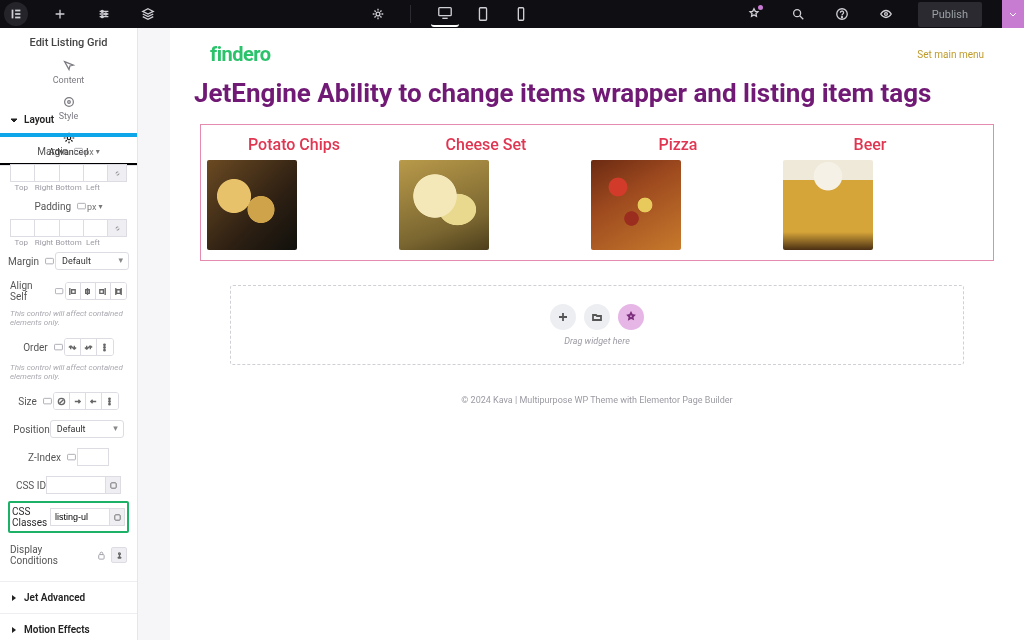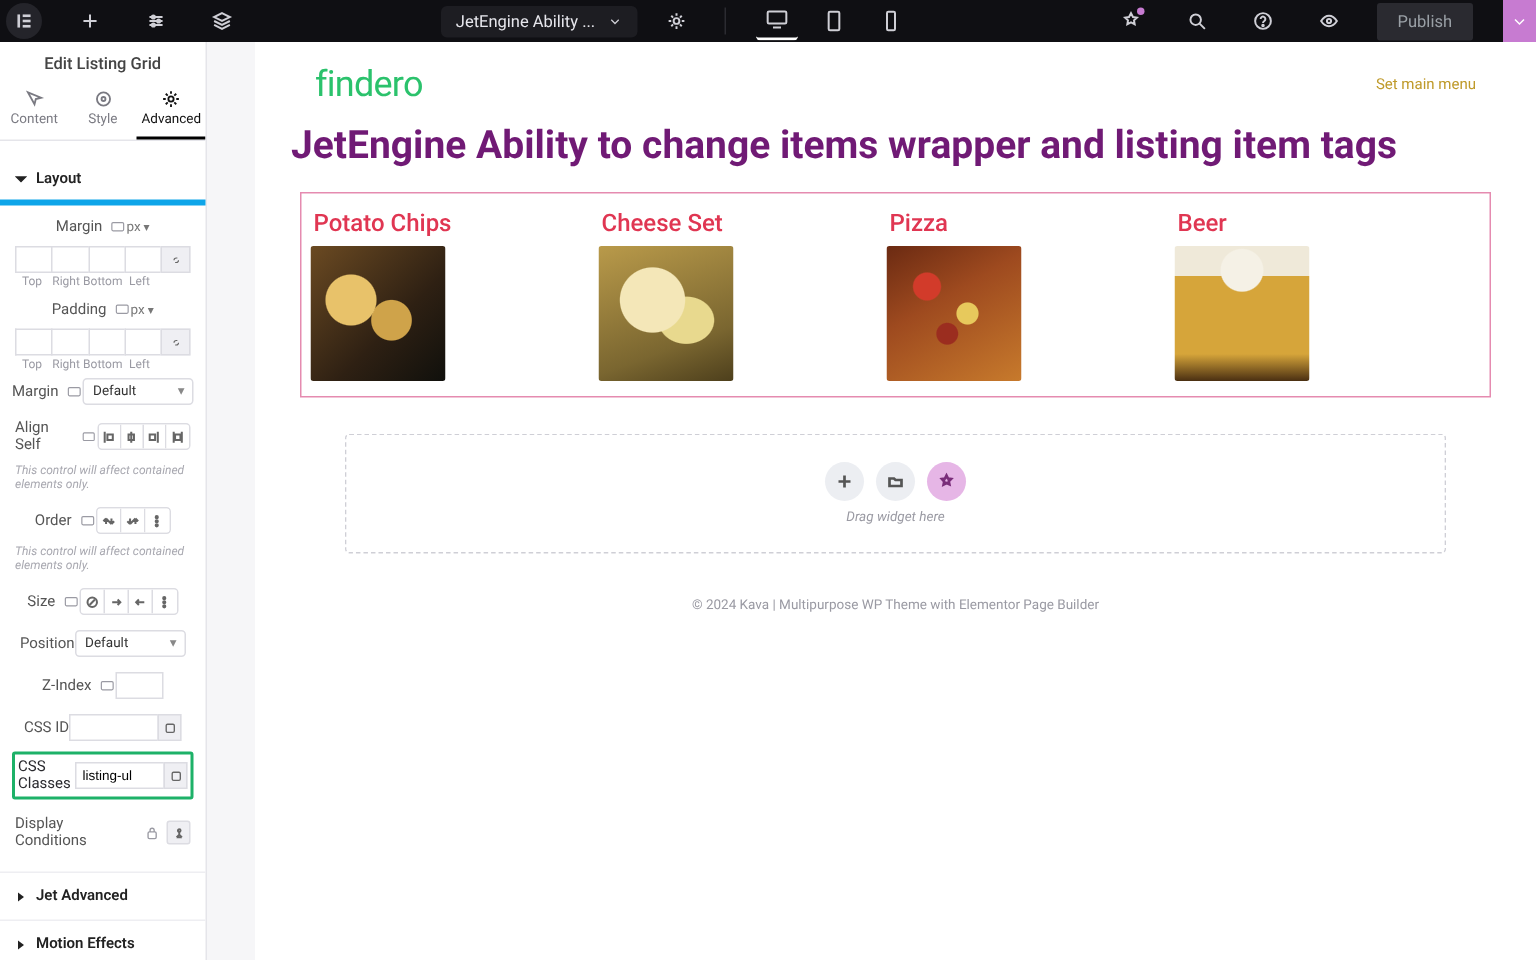--- a/index.html
+++ b/index.html
@@ -66,21 +66,21 @@
 
   
   .leftpanel {
     position:absolute; left:0; top:28px; bottom:0; width:138px;
     background:var(--panel);
     border-right:1px solid var(--panel-border);
     overflow:hidden;
     font-size:10px;
   }
   .panel-title { text-align:center; padding:8px 0 6px; font-size:11px; color:#444; font-weight:500;}
-  .tabs { display:flex; border-bottom:1px solid var(--panel-border);}
+  .tabs { display:flex; border-bottom:1px solid var(--panel-border);flex-direction:column;}
   .tabs .tab { flex:1; text-align:center; padding:4px 0 6px; font-size:9px; color:#7a7a82;}
   .tabs .tab.active { border-bottom:2px solid #000; color:#111;}
   .tabs .tab svg { display:block; margin:0 auto 2px; width:14px; height:14px; stroke:#7a7a82; fill:none; stroke-width:1.4;}
   .tabs .tab.active svg { stroke:#111;}
 
   .scroll { position:absolute; top:78px; left:0; right:0; bottom:0; overflow-y:auto; padding-bottom:20px;}
   .scroll::-webkit-scrollbar{width:6px;} .scroll::-webkit-scrollbar-thumb{background:#d9d9df;border-radius:3px;}
 
   .sec-header {
     display:flex; align-items:center; gap:6px;
@@ -171,35 +171,35 @@
 
   
   .canvas {
     position:absolute; left:170px; right:0; top:28px; bottom:0;
     background:#ffffff; overflow:auto;
   }
   .site-header {
     display:flex; align-items:center; justify-content:space-between;
     padding:14px 40px 6px 40px;
   }
-  .logo { font-size:24px; font-weight:400; color:var(--brand-green); letter-spacing:-0.5px;}
+  .logo { font-size:20px; font-weight:700; color:var(--brand-green); letter-spacing:-0.5px;}
   .menu-link { font-size:10px; color:#bf9a2a; }
   .page-heading {
     font-size:26px; font-weight:700; color:#701a75;
     padding:6px 40px 16px 12px; margin-left:12px;
   }
 
   .listing-wrap {
     margin:0 30px 24px 30px;
     border:1px solid #e58bb0;
     padding:10px 6px;
     display:flex; gap:20px;
   }
   .card { width:172px; }
-  .card .title { color:var(--accent-pink); font-size:16px; font-weight:500; margin:0 0 6px 2px;}
+  .card .title { color:var(--accent-pink); font-size:16px; font-weight:500; margin:0 0 6px 2px;text-align:center;}
   .card .img {
     width:90px; height:90px; border-radius:2px;
     background-size:cover; background-position:center;
   }
   .img-chips { background:
     radial-gradient(circle at 30% 40%, #e8c26a 0 20%, transparent 21%),
     radial-gradient(circle at 60% 55%, #cfa34a 0 18%, transparent 19%),
     linear-gradient(135deg,#6b4a22 0%, #2e2013 60%, #10100c 100%);
   }
   .img-cheese { background:
@@ -272,26 +272,20 @@
     </div>
     <div class="tb-btn">
       <svg viewBox="0 0 16 16">
           <path d="M8 2l6 3-6 3-6-3z"></path>
           <path d="M2 8l6 3 6-3M2 11l6 3 6-3"></path>
         </svg>
     </div>
   </div>
 
   <div class="center">
-    <div class="page-pill">
-      <span class="title">JetEngine Ability ...</span>
-      <svg viewBox="0 0 12 12" width="10" height="10" style="stroke:#cfcfd6;fill:none;">
-          <path d="M3 5l3 3 3-3"></path>
-        </svg>
-    </div>
     <div class="tb-btn">
       <svg viewBox="0 0 16 16">
           <circle cx="8" cy="8" r="2.2"></circle>
           <path d="M8 2v2M8 12v2M2 8h2M12 8h2M4 4l1.4 1.4M10.6 10.6L12 12M12 4l-1.4 1.4M5.4 10.6L4 12"></path>
         </svg>
     </div>
     <div class="top-sep"></div>
     <div class="device-icons">
       <div class="dev active">
           <svg viewBox="0 0 18 18">

